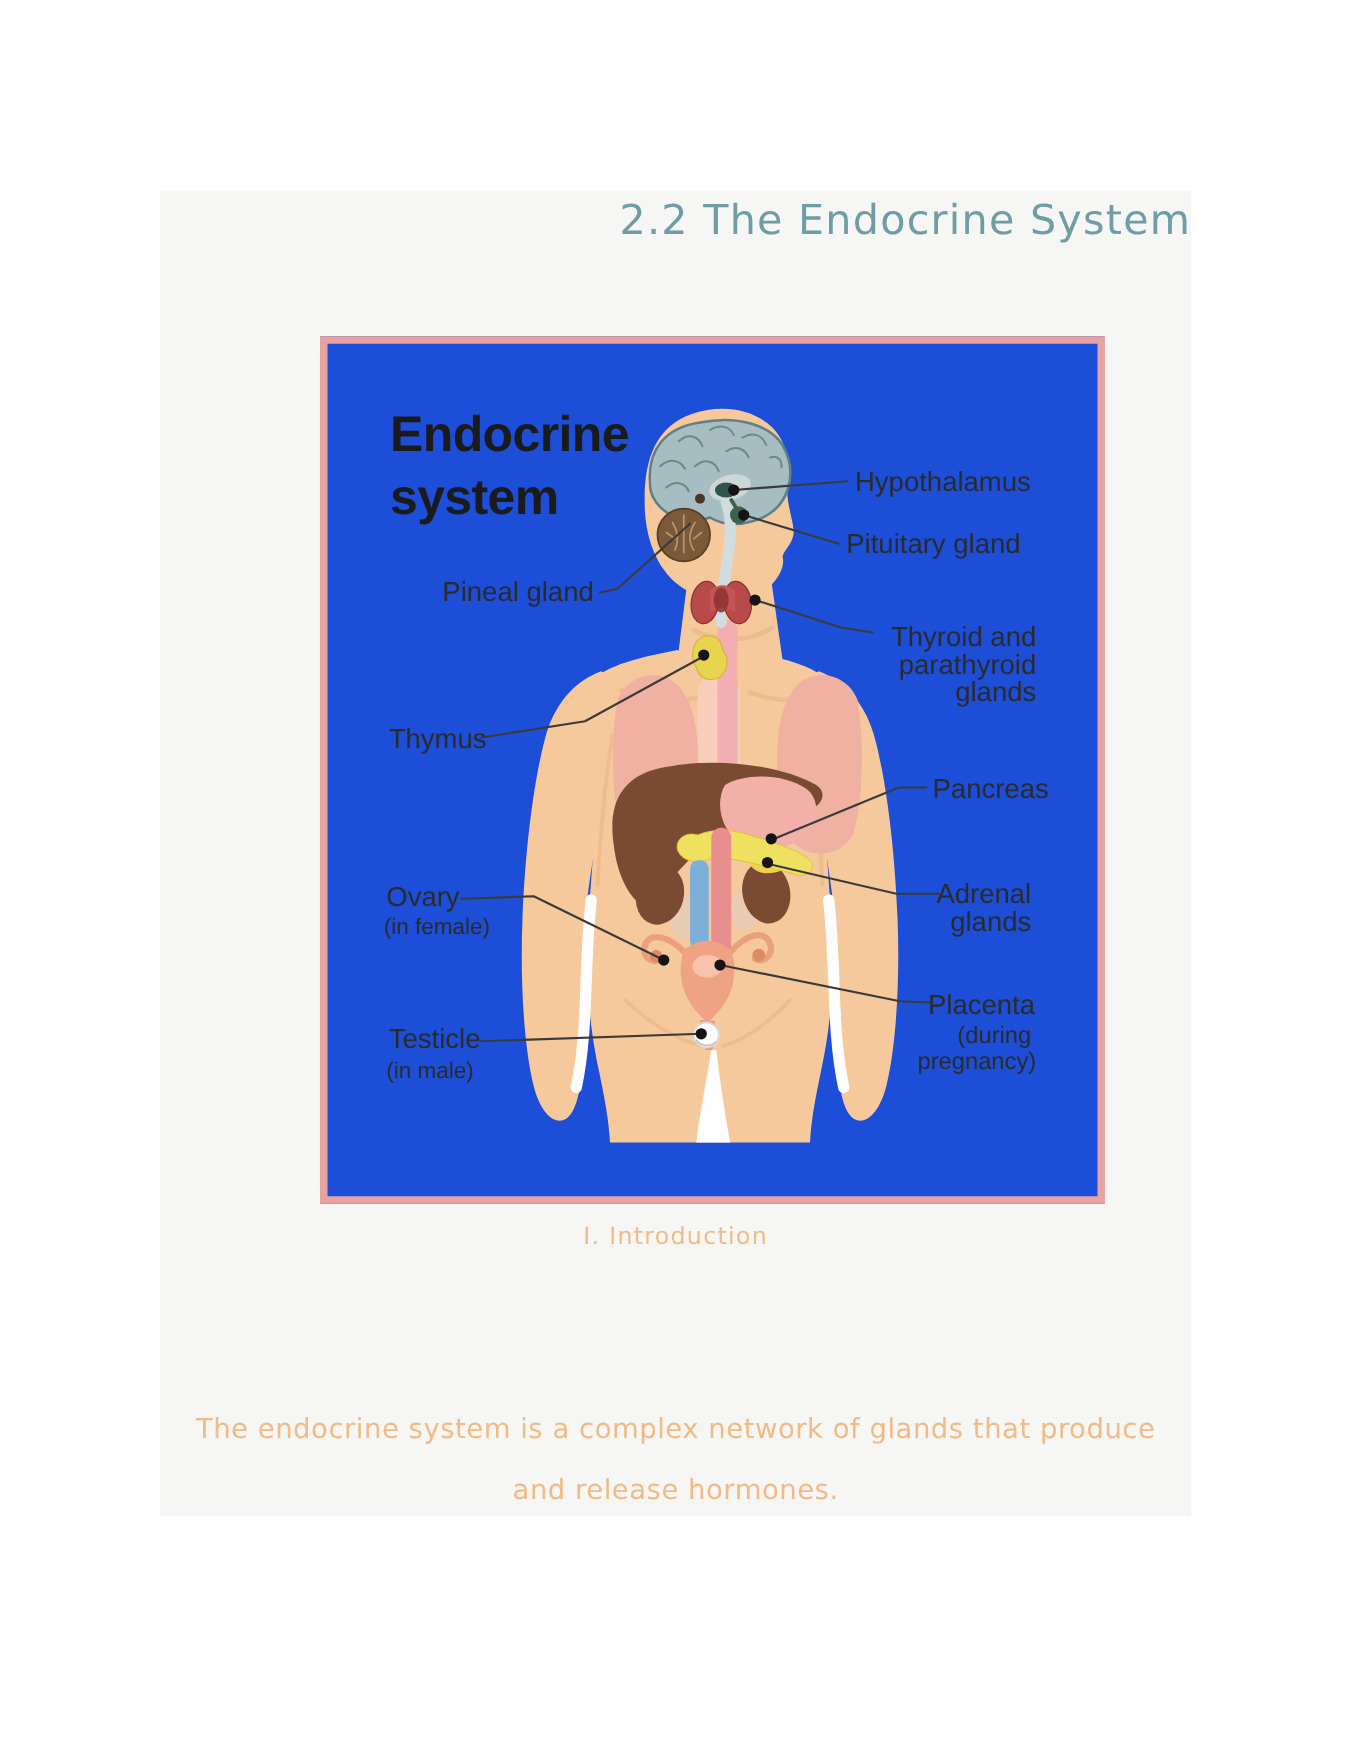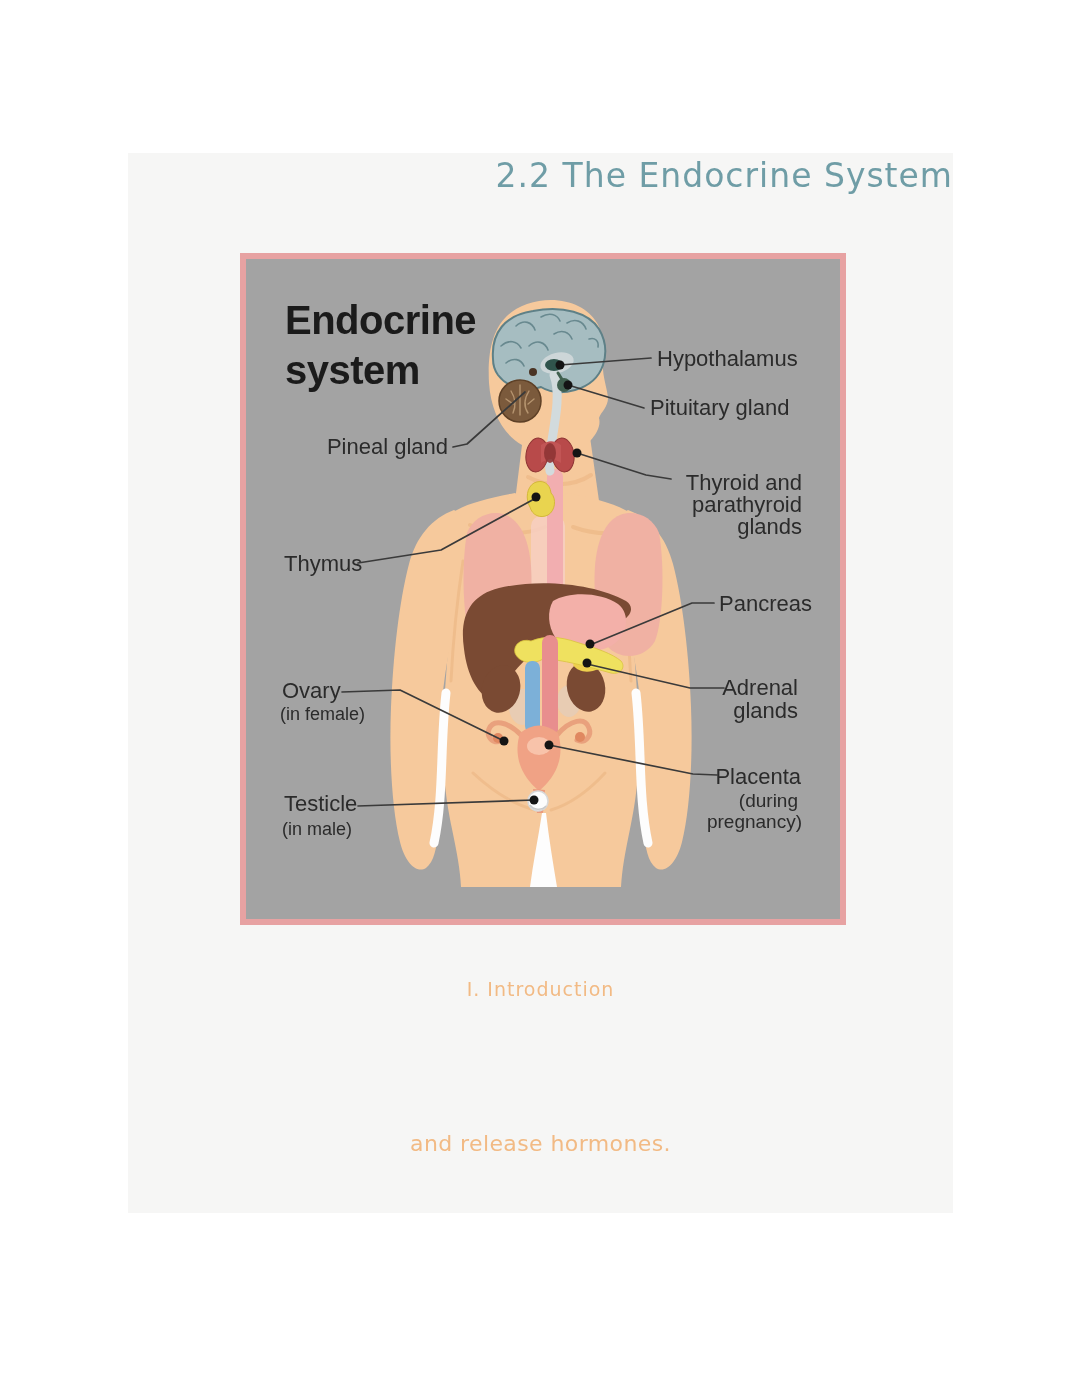--- a/index.html
+++ b/index.html
@@ -2,21 +2,21 @@
 <html><head>
 <meta charset="utf-8">
 <style>
   html,body{margin:0;padding:0;background:#ffffff;}
   .canvas{position:relative;width:1080px;height:1397px;background:#ffffff;overflow:hidden;
           font-family:"DejaVu Sans",sans-serif;}
   .content-area{position:absolute;left:128px;top:153px;width:825px;height:1060px;background:#f6f6f5;}
   .page-title{position:absolute;top:0;left:0;width:100%;margin:0;text-align:right;
               font-size:33px;font-weight:normal;letter-spacing:1px;color:#6f9da6;line-height:46px;}
   .figure-frame{position:absolute;left:112px;top:100px;width:592px;height:658px;
-                border:6px solid #e7a2a2;background:#a3a3a3;margin:0;padding:1px;}
+                border:6px solid #e7a2a2;background:#1d4ed8;margin:16px;padding:12px;}
   .figure-frame svg{display:block;}
   .section-heading{position:absolute;top:822px;left:0;width:100%;text-align:center;
                    font-size:19px;letter-spacing:1px;color:#f2ba84;line-height:28px;}
   .paragraph{position:absolute;top:966px;left:0;width:100%;text-align:center;color:#f2ba84;}
   .paragraph .pline{font-size:22px;letter-spacing:0.4px;line-height:49px;}
   
   .fig-heading{font-family:"Liberation Sans",sans-serif;font-weight:bold;font-size:40px;
                fill:#1b1b1b;letter-spacing:-0.5px;}
   .lbl{font-family:"Liberation Sans",sans-serif;font-size:22px;fill:#2b2b2b;}
   .lbl-sub{font-family:"Liberation Sans",sans-serif;font-size:18px;fill:#2b2b2b;}
@@ -226,17 +226,18 @@
           <text class="lbl" x="283" y="810">Testicle</text>
           <text class="lbl-sub" x="281" y="834">(in male)</text>
         </g>
 
       </svg>
     </figure>
 
     <div class="section-heading">I. Introduction</div>
 
     <div class="paragraph">
+      <div class="pline">The endocrine system is a complex network of glands that produce</div>
       <div class="pline">and release hormones.</div>
     </div>
 
   </div>
 </div>
 
 </body></html>

